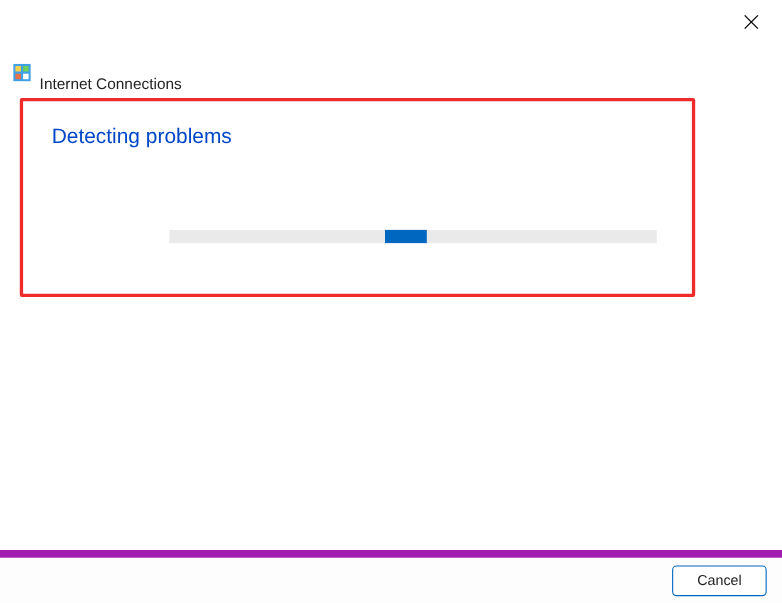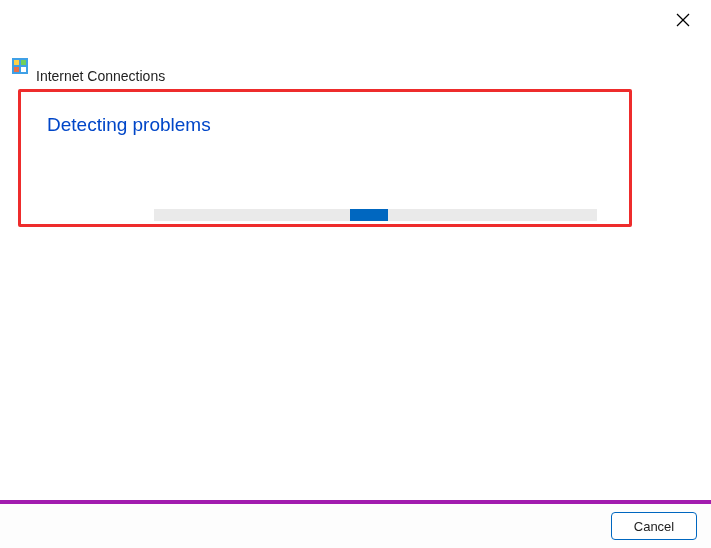--- a/index.html
+++ b/index.html
@@ -46,21 +46,21 @@
     .header-title {
       font-size: 14px;
       color: #222;
       margin-top: 20px;
     }
     .content-box {
       position: absolute;
       top: 89px;
       left: 18px;
       width: 614px;
-      height: 138px;
+      height: 181px;
       border: 3px solid #ee2c2c;
       border-radius: 2px;
       padding: 22px 26px;
     }
     .status-heading {
       font-size: 19px;
       color: #0046c8;
       font-weight: 400;
     }
     .progress-container {
@@ -76,21 +76,21 @@
       top: 0;
       height: 12px;
       background: #0067c0;
     }
     .footer {
       position: absolute;
       bottom: 0;
       left: 0;
       right: 0;
       height: 48px;
-      border-top: 4px solid #a21caf;
+      border-top: 7px solid #a21caf;
       background: #fdfdfd;
       display: flex;
       align-items: center;
       justify-content: flex-end;
       padding-right: 14px;
     }
     .cancel-btn {
       min-width: 86px;
       height: 28px;
       border: 1px solid #0067c0;

